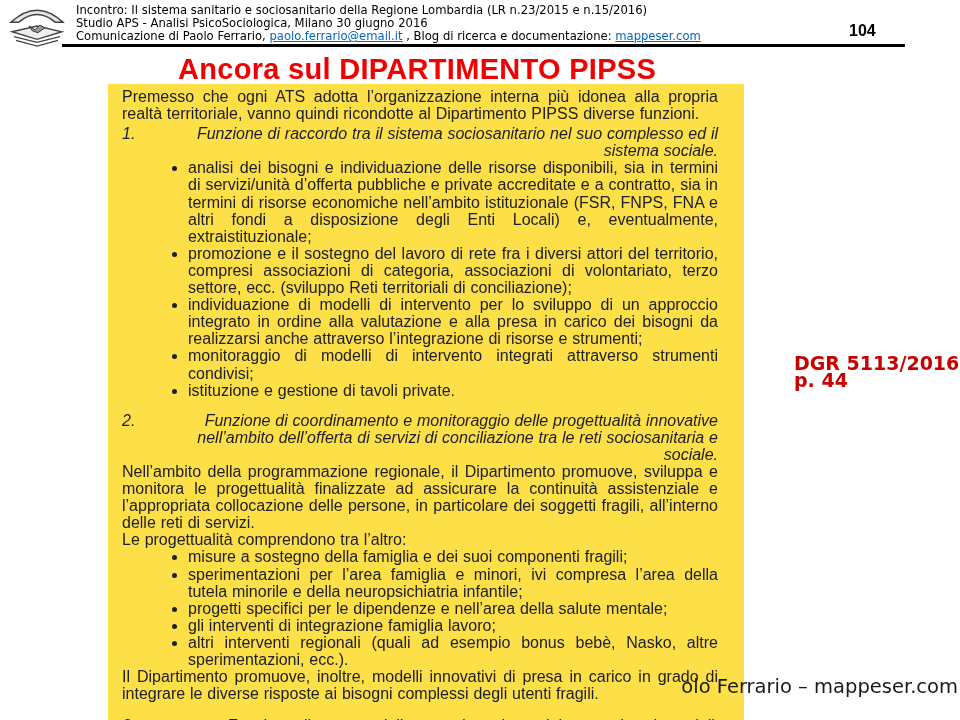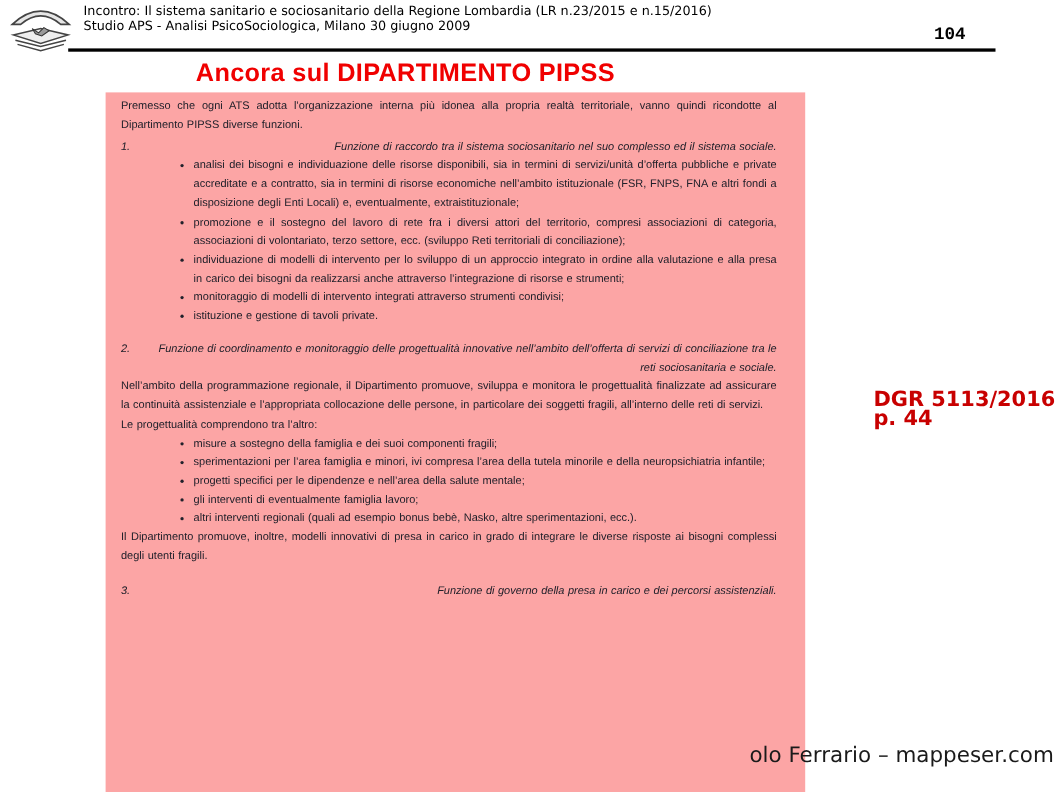--- a/index.html
+++ b/index.html
@@ -21,36 +21,36 @@
   .hdr-logo{position:absolute;left:8px;top:3px;width:58px;height:46px;}
   .hdr-text{
     position:absolute;left:76px;top:4px;width:800px;
     font-family:"DejaVu Sans", sans-serif;
     font-size:11.6px;line-height:13.2px;color:#000;
     white-space:nowrap;
   }
   .hdr-text a{color:var(--link-blue);text-decoration:underline;cursor:pointer;}
   .page-number{
     position:absolute;left:849px;top:22px;width:48px;
-    font-family:Liberation Mono, monospace;
+    font-family:Liberation Sans, sans-serif;
     font-weight:bold;font-size:16px;color:#000;
   }
   .hdr-rule{position:absolute;left:62px;top:44px;width:843px;height:2.5px;background:#000;}
   
   .slide-title{
     position:absolute;left:178px;top:53px;
-    font-size:23px;font-weight:bold;color:var(--accent-red);
+    font-size:29px;font-weight:bold;color:var(--accent-red);
     letter-spacing:.3px;white-space:nowrap;
   }
   
   .doc{
-    position:absolute;left:96px;top:84px;width:636px;height:636px;
-    background:#fca5a5;z-index:2;
+    position:absolute;left:108px;top:84px;width:636px;height:636px;
+    background:#fde047;z-index:2;
     padding:4px 26px 0 14px;
-    font-size:10px;line-height:17.1px;
+    font-size:16px;line-height:17.1px;
     color:var(--doc-ink);
     text-align:justify;
     word-spacing:.4px;
   }
   .doc p{margin:0;}
   .func-heading{display:flex;font-style:italic;margin-top:3px;}
   .func-heading .num{flex:0 0 20px;}
   .func-heading .ttl{flex:1;text-align:right;}
   .func-heading.gap-m{margin-top:13px;}
   .func-heading.gap-l{margin-top:15px;}
@@ -78,21 +78,22 @@
     <path d="M3,20 Q30,-5 57,20 L49,20 Q30,4 11,20 Z" fill="#e6e6e6" stroke="#444" stroke-width="1.6"></path>
     <path d="M4,30 L30,24 L56,30 L30,38 Z" fill="#eeeeee" stroke="#444" stroke-width="1.4"></path>
     <path d="M6,35 L30,41 L54,35" fill="none" stroke="#444" stroke-width="1.4"></path>
     <path d="M8,39 L30,45 L52,39" fill="none" stroke="#444" stroke-width="1.4"></path>
     <path d="M22,24 l6,4 l5,-5 l5,3 l-7,5 l-6,-2 z" fill="#999" stroke="#333" stroke-width="1"></path>
   </svg>
 </div>
 
 <div class="hdr-text">
   <div>Incontro: Il sistema sanitario e sociosanitario della Regione Lombardia (LR n.23/2015 e n.15/2016)</div>
-  <div>Studio APS - Analisi PsicoSociologica, Milano 30 giugno 2009</div>
+  <div>Studio APS - Analisi PsicoSociologica, Milano 30 giugno 2016</div>
+  <div><span>Comunicazione di Paolo Ferrario, </span><a>paolo.ferrario@email.it</a><span> , Blog di ricerca e documentazione: </span><a>mappeser.com</a></div>
 </div>
 
 <div class="page-number">104</div>
 <div class="hdr-rule"></div>
 
 <div class="slide-title">Ancora sul DIPARTIMENTO PIPSS</div>
 
 <div class="doc">
   <p>Premesso che ogni ATS adotta l’organizzazione interna più idonea alla propria realtà territoriale, vanno quindi ricondotte al Dipartimento PIPSS diverse funzioni.</p>
 
@@ -111,21 +112,21 @@
   <div class="func-heading gap-m">
     <span class="num">2.</span>
     <span class="ttl">Funzione di coordinamento e monitoraggio delle progettualità innovative nell’ambito dell’offerta di servizi di conciliazione tra le reti sociosanitaria e sociale.</span>
   </div>
   <p>Nell’ambito della programmazione regionale, il Dipartimento promuove, sviluppa e monitora le progettualità finalizzate ad assicurare la continuità assistenziale e l’appropriata collocazione delle persone, in particolare dei soggetti fragili, all’interno delle reti di servizi.</p>
   <p>Le progettualità comprendono tra l’altro:</p>
   <ul>
     <li>misure a sostegno della famiglia e dei suoi componenti fragili;</li>
     <li>sperimentazioni per l’area famiglia e minori, ivi compresa l’area della tutela minorile e della neuropsichiatria infantile;</li>
     <li>progetti specifici per le dipendenze e nell’area della salute mentale;</li>
-    <li>gli interventi di eventualmente famiglia lavoro;</li>
+    <li>gli interventi di integrazione famiglia lavoro;</li>
     <li>altri interventi regionali (quali ad esempio bonus bebè, Nasko, altre sperimentazioni, ecc.).</li>
   </ul>
   <p>Il Dipartimento promuove, inoltre, modelli innovativi di presa in carico in grado di integrare le diverse risposte ai bisogni complessi degli utenti fragili.</p>
 
   <div class="func-heading gap-l">
     <span class="num">3.</span>
     <span class="ttl">Funzione di governo della presa in carico e dei percorsi assistenziali.</span>
   </div>
 </div>
 

